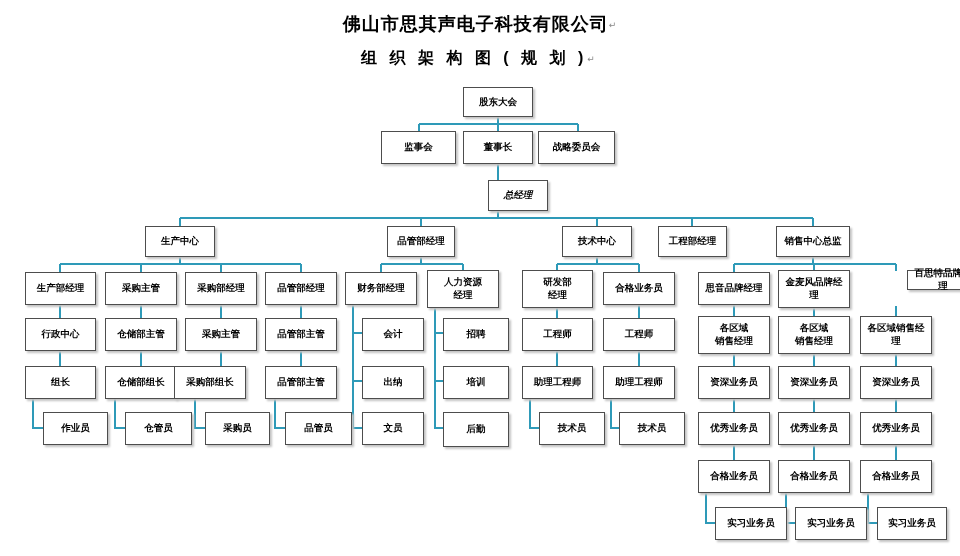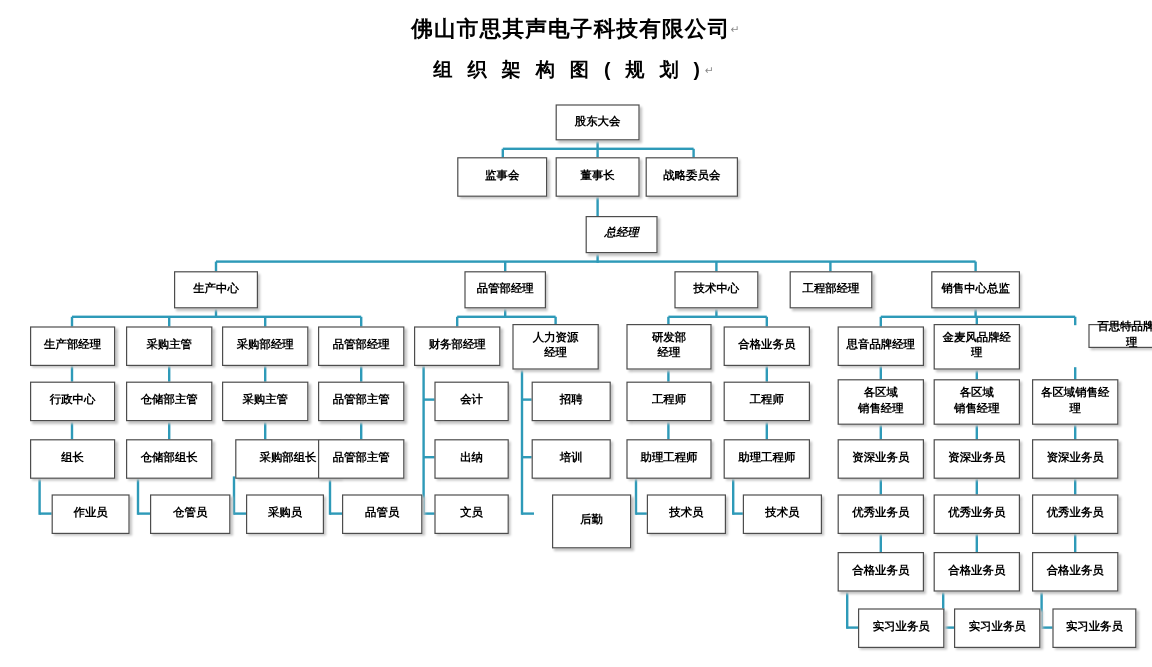--- a/index.html
+++ b/index.html
@@ -169,35 +169,35 @@
       <div class="node" style="left: 522px; top: 318px; width: 71px; height: 33px;">工程师</div>
       <div class="node" style="left: 603px; top: 318px; width: 72px; height: 33px;">工程师</div>
       <div class="node" style="left: 698px; top: 316px; width: 72px; height: 38px;">各区域
 销售经理</div>
       <div class="node" style="left: 778px; top: 316px; width: 72px; height: 38px;">各区域
 销售经理</div>
       <div class="node" style="left: 860px; top: 316px; width: 72px; height: 38px;">各区域销售经
 理</div>
       <div class="node" style="left: 25px; top: 366px; width: 71px; height: 33px;">组长</div>
       <div class="node" style="left: 105px; top: 366px; width: 72px; height: 33px;">仓储部组长</div>
-      <div class="node" style="left: 196px; top: 366px; width: 88px; height: 33px; text-align: right;">采购部组长</div>
+      <div class="node" style="left: 174px; top: 366px; width: 72px; height: 33px; text-align: right;">采购部组长</div>
       <div class="node" style="left: 265px; top: 366px; width: 72px; height: 33px;">品管部主管</div>
       <div class="node" style="left: 362px; top: 366px; width: 62px; height: 33px;">出纳</div>
       <div class="node" style="left: 443px; top: 366px; width: 66px; height: 33px;">培训</div>
       <div class="node" style="left: 522px; top: 366px; width: 71px; height: 33px;">助理工程师</div>
       <div class="node" style="left: 603px; top: 366px; width: 72px; height: 33px;">助理工程师</div>
       <div class="node" style="left: 698px; top: 366px; width: 72px; height: 33px;">资深业务员</div>
       <div class="node" style="left: 778px; top: 366px; width: 72px; height: 33px;">资深业务员</div>
       <div class="node" style="left: 860px; top: 366px; width: 72px; height: 33px;">资深业务员</div>
       <div class="node" style="left: 43px; top: 412px; width: 65px; height: 33px;">作业员</div>
       <div class="node" style="left: 125px; top: 412px; width: 67px; height: 33px;">仓管员</div>
       <div class="node" style="left: 205px; top: 412px; width: 65px; height: 33px;">采购员</div>
       <div class="node" style="left: 285px; top: 412px; width: 67px; height: 33px;">品管员</div>
       <div class="node" style="left: 362px; top: 412px; width: 62px; height: 33px;">文员</div>
-      <div class="node" style="left: 443px; top: 412px; width: 66px; height: 45px; margin-left: 17px;">后勤</div>
+      <div class="node" style="left: 443px; top: 412px; width: 66px; height: 35px;">后勤</div>
       <div class="node" style="left: 539px; top: 412px; width: 66px; height: 33px;">技术员</div>
       <div class="node" style="left: 619px; top: 412px; width: 66px; height: 33px;">技术员</div>
       <div class="node" style="left: 698px; top: 412px; width: 72px; height: 33px;">优秀业务员</div>
       <div class="node" style="left: 778px; top: 412px; width: 72px; height: 33px;">优秀业务员</div>
       <div class="node" style="left: 860px; top: 412px; width: 72px; height: 33px;">优秀业务员</div>
       <div class="node" style="left: 698px; top: 460px; width: 72px; height: 33px;">合格业务员</div>
       <div class="node" style="left: 778px; top: 460px; width: 72px; height: 33px;">合格业务员</div>
       <div class="node" style="left: 860px; top: 460px; width: 72px; height: 33px;">合格业务员</div>
       <div class="node" style="left: 715px; top: 507px; width: 72px; height: 33px;">实习业务员</div>
       <div class="node" style="left: 795px; top: 507px; width: 72px; height: 33px;">实习业务员</div>

